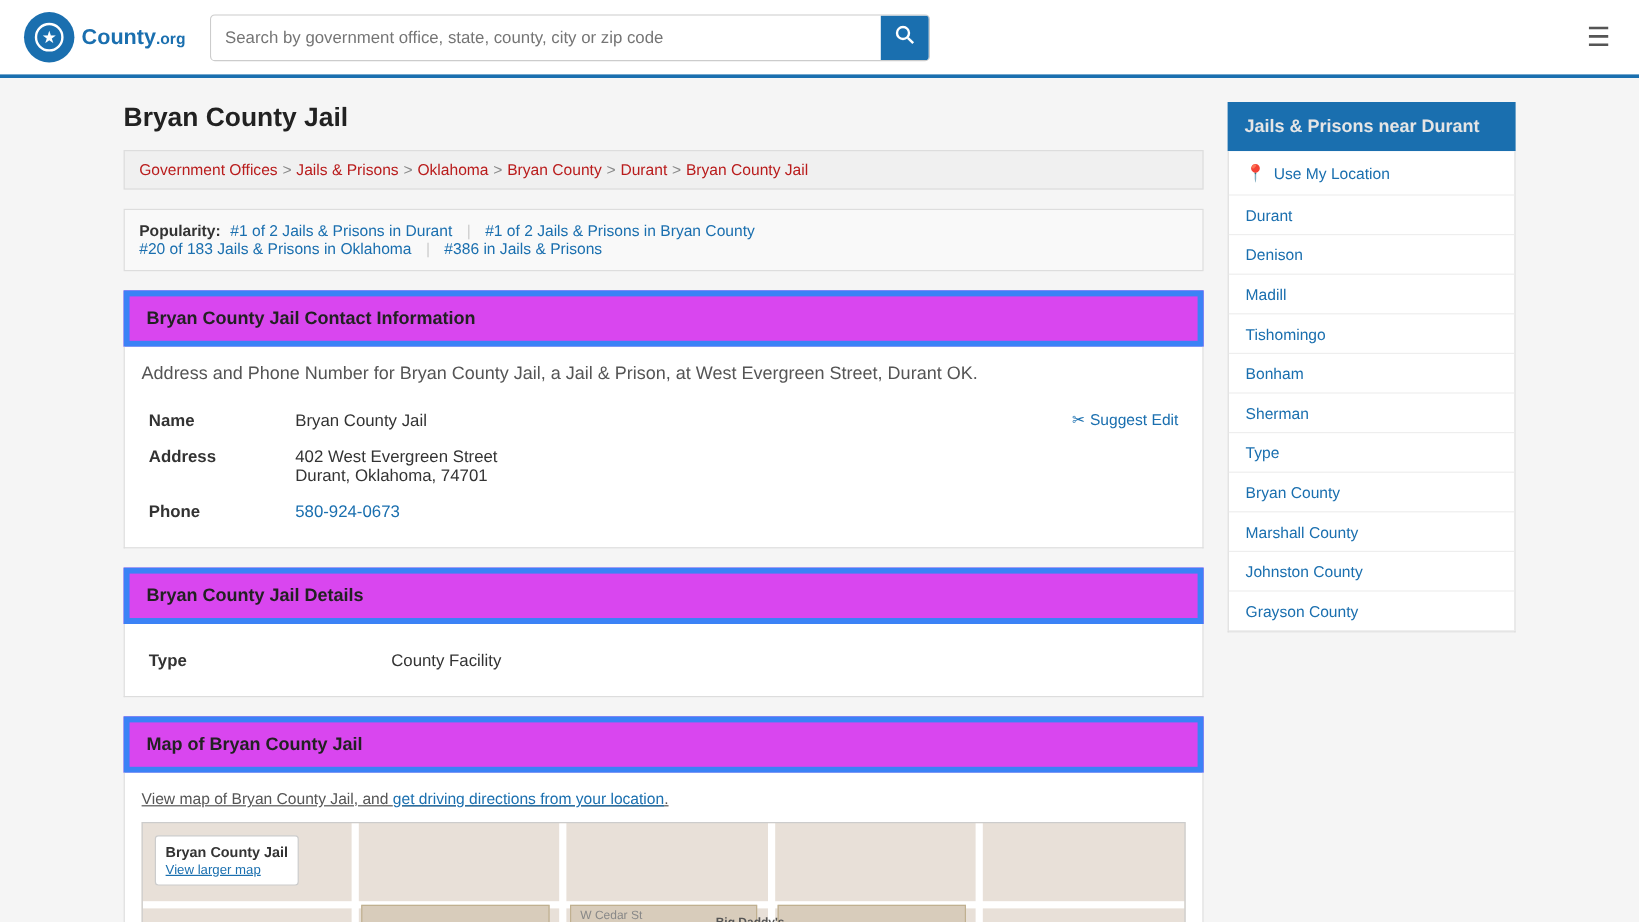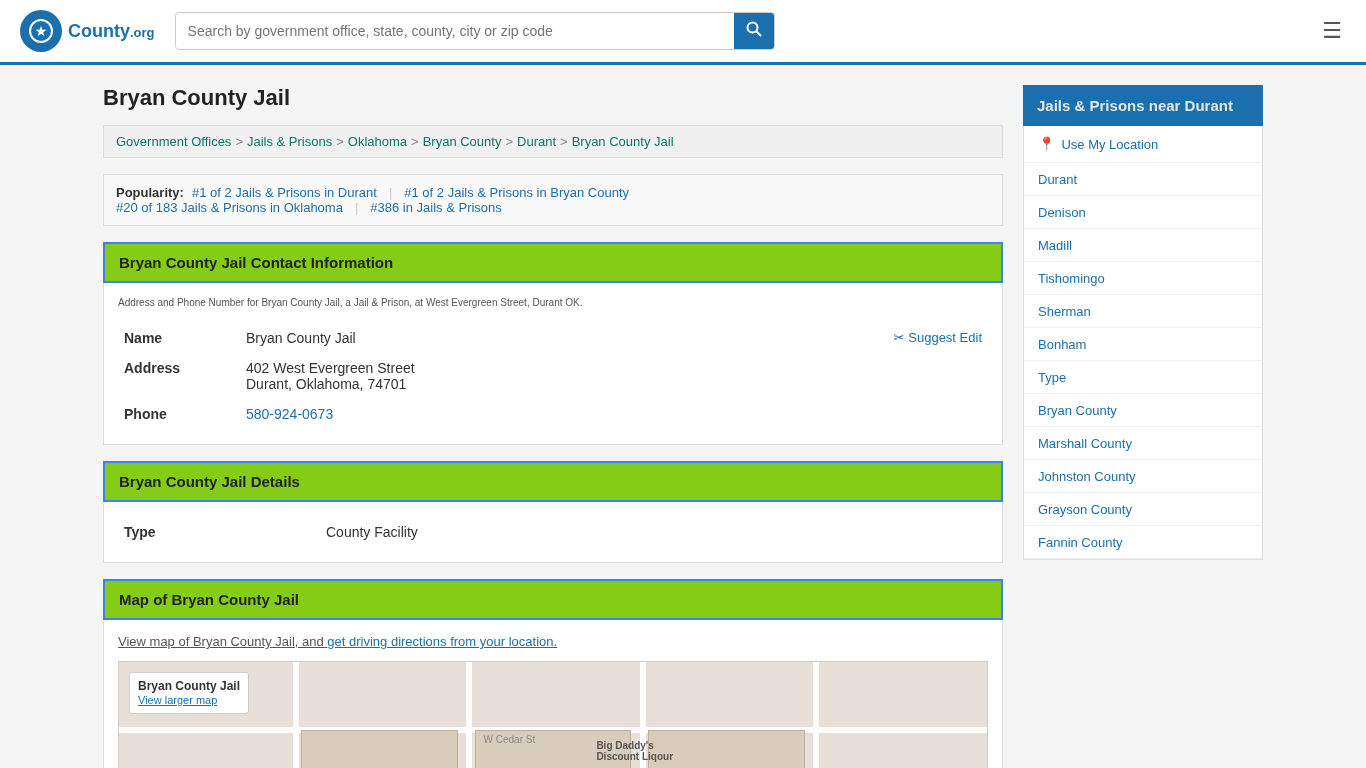--- a/index.html
+++ b/index.html
@@ -106,21 +106,21 @@
       border: 1px solid #ddd;
       padding: 8px 12px;
       font-size: 13px;
       margin-bottom: 16px;
       display: flex;
       flex-wrap: wrap;
       gap: 4px;
       align-items: center;
     }
     .breadcrumb a {
-      color: #0f766e;
+      color: #b91c1c;
       text-decoration: none;
     }
     .breadcrumb-sep { color: #888; }
 
     
     .popularity-bar {
       background: #f9f9f9;
       border: 1px solid #ddd;
       padding: 10px 12px;
       margin-bottom: 16px;
@@ -131,39 +131,39 @@
       flex-wrap: wrap;
       gap: 8px;
       align-items: center;
     }
     .popularity-label { font-weight: bold; }
     .pop-item { color: #1a6faf; }
     .pop-divider { color: #ccc; margin: 0 4px; }
 
     
     .section-header {
-      background: #84cc16;
-      border: 2px solid #3b82f6;
+      background: #d946ef;
+      border: 5px solid #3b82f6;
       padding: 10px 14px;
       font-size: 15px;
       font-weight: bold;
       color: #222;
       margin-bottom: 0;
     }
     .section-body {
       border: 1px solid #ddd;
       border-top: none;
       background: #fff;
       padding: 14px;
       margin-bottom: 16px;
     }
 
     
     .contact-desc {
-      font-size: 10px;
+      font-size: 15px;
       color: #555;
       margin-bottom: 14px;
     }
     .contact-table { width: 100%; }
     .contact-table tr td { padding: 6px 4px; vertical-align: top; }
     .contact-table .field-label {
       font-weight: bold;
       width: 120px;
       color: #333;
     }
@@ -425,24 +425,23 @@
     <div class="sidebar-body">
       <div class="sidebar-use-location">
         <span class="pin-icon">📍</span>
         <a href="#">Use My Location</a>
       </div>
 
     <div class="sidebar-item"><a href="#">Durant</a></div>
         <div class="sidebar-item"><a href="#">Denison</a></div>
         <div class="sidebar-item"><a href="#">Madill</a></div>
         <div class="sidebar-item"><a href="#">Tishomingo</a></div>
+        <div class="sidebar-item"><a href="#">Bonham</a></div>
         <div class="sidebar-item"><a href="#">Sherman</a></div>
-        <div class="sidebar-item"><a href="#">Bonham</a></div>
         <div class="sidebar-item"><a href="#">Type</a></div>
         <div class="sidebar-item"><a href="#">Bryan County</a></div>
         <div class="sidebar-item"><a href="#">Marshall County</a></div>
         <div class="sidebar-item"><a href="#">Johnston County</a></div>
         <div class="sidebar-item"><a href="#">Grayson County</a></div>
-        <div class="sidebar-item"><a href="#">Fannin County</a></div>
       </div>
   </aside>
 
 </div>
 
 </body></html>

